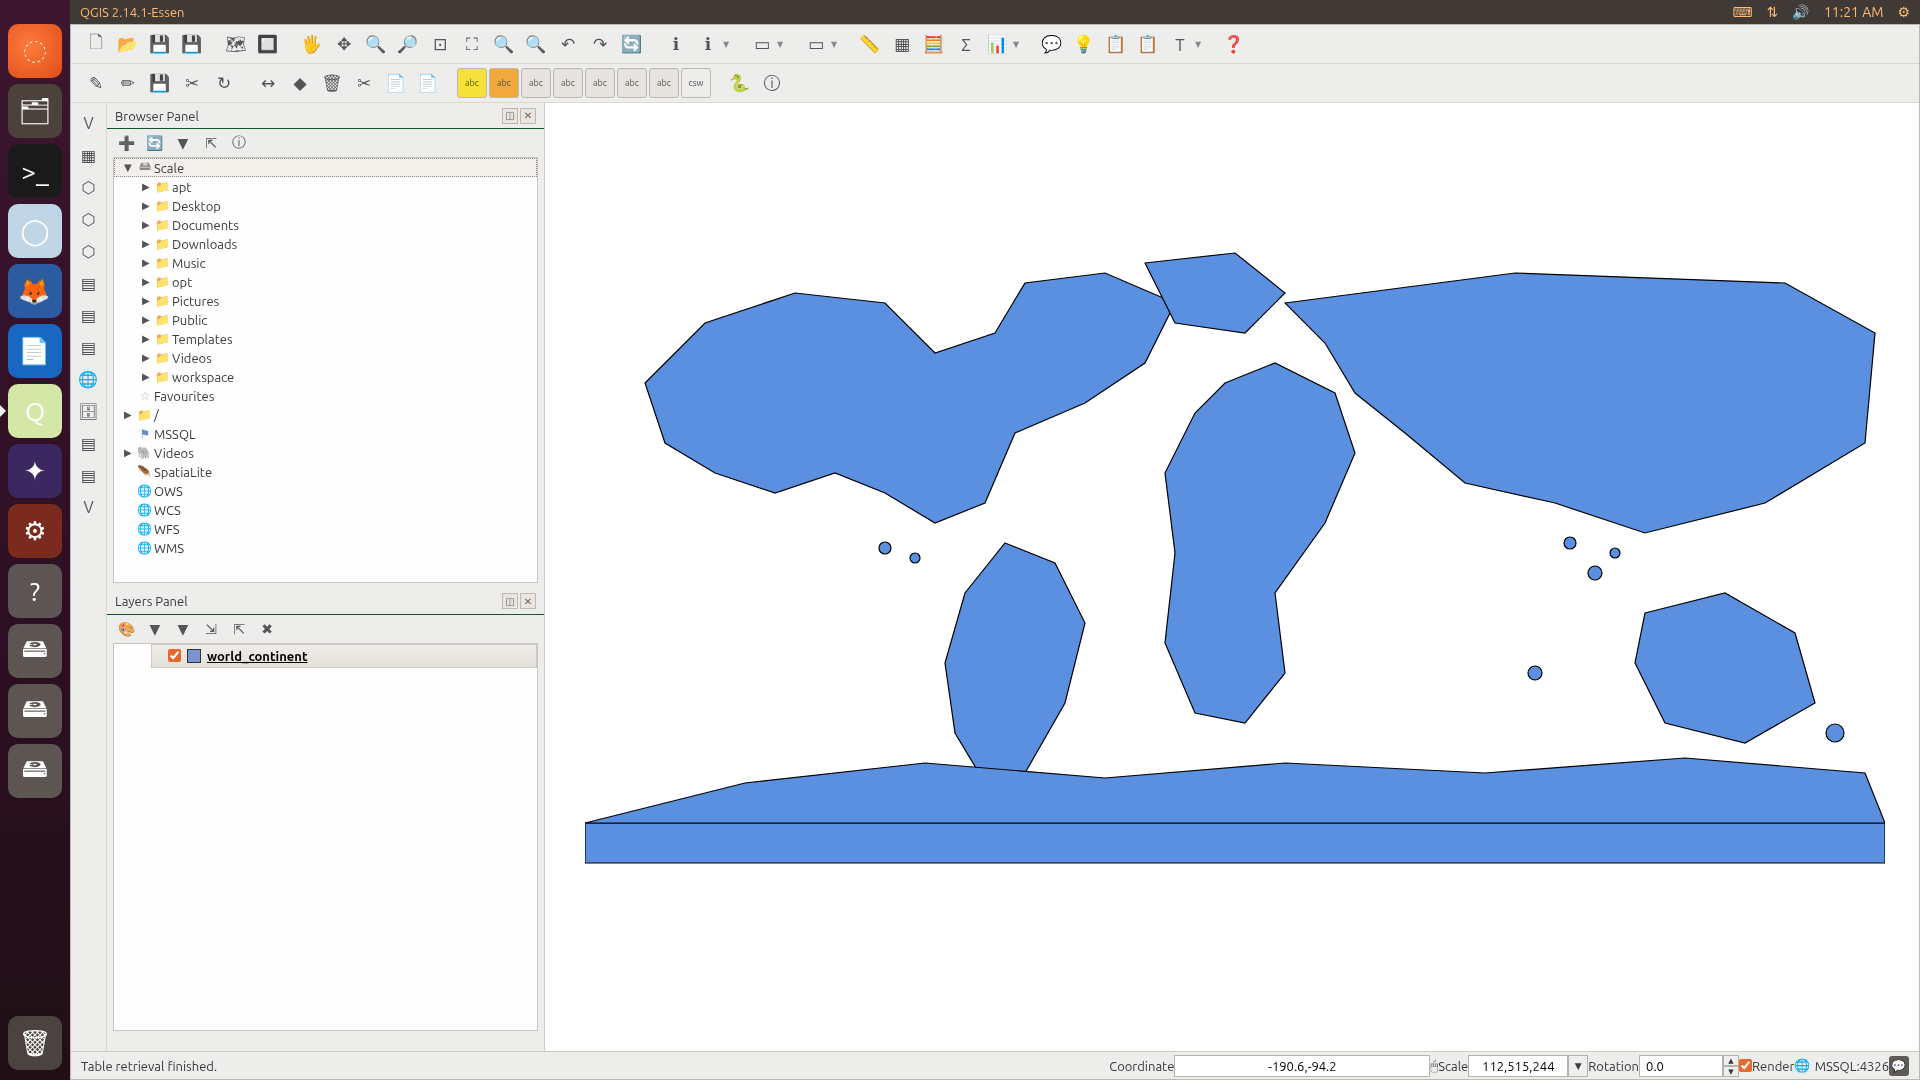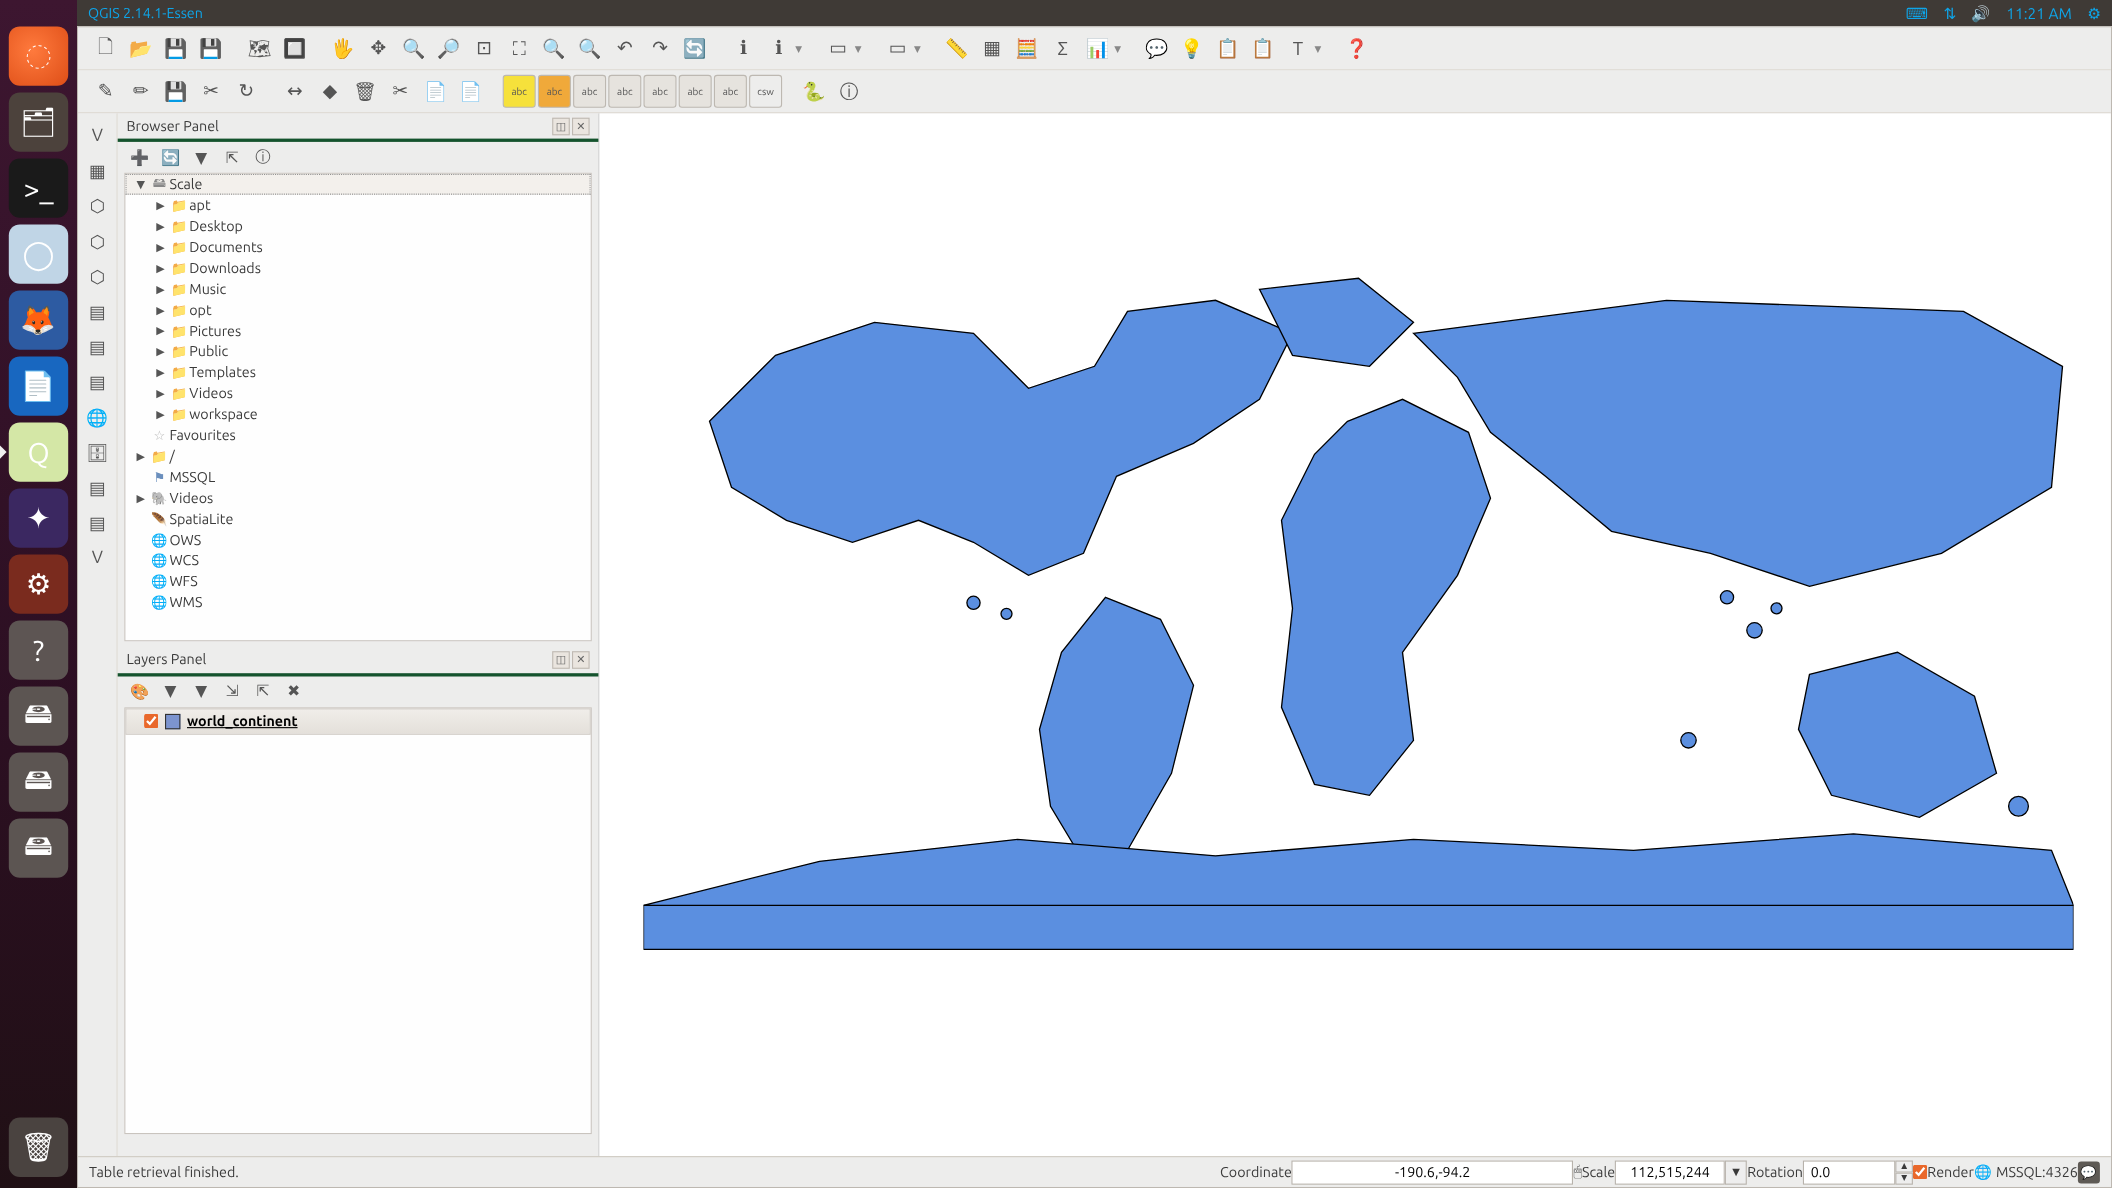--- a/index.html
+++ b/index.html
@@ -13,51 +13,51 @@
 .li-chrome  { background: #c0d5e6; }
 .li-firefox { background: #2d5ba2; }
 .li-writer  { background: #1867c0; }
 .li-qgis    { background: #d4e7a6; }
 .li-ide     { background: #3b2861; }
 .li-gear    { background: #7a2b1e; }
 .li-help    { background: #5d5553; }
 .li-drive   { background: #5c5552; }
 .li-trash   { background: #4a4340; margin-top: auto; margin-bottom: 10px; }
 .desktop    { flex: 1; display: flex; flex-direction: column; }
-.menubar    { height: 24px; background: #3f3a36; color: #0ea5e9; display: flex; align-items: center; padding: 0 10px; font-size: 13px; }
+.menubar    { height: 24px; background: #3f3a36; color: #fdba74; display: flex; align-items: center; padding: 0 10px; font-size: 13px; }
 .menubar .spacer { flex: 1; }
 .menubar .ind { margin-left: 14px; font-size: 14px; }
 .app-window { flex: 1; background: #ededec; display: flex; flex-direction: column; border: 1px solid #bdb8b1; }
 .toolbar    { display: flex; align-items: center; padding: 4px 10px; gap: 2px; background: #ededec; border-bottom: 1px solid #dcd7d0; flex-wrap: wrap; min-height: 36px; }
 .tool-btn   { width: 30px; height: 30px; display: flex; align-items: center; justify-content: center; border: 1px solid transparent; border-radius: 3px; font-size: 17px; color: #555; cursor: pointer; }
 .tool-sep   { width: 6px; height: 24px; margin: 0 2px; }
 .dd-arrow   { font-size: 8px; color: #888; margin-left: -2px; width: 10px; }
 .body       { flex: 1; display: flex; overflow: hidden; }
 .left-toolbar { width: 36px; background: #ededec; border-right: 1px solid #dcd7d0; display: flex; flex-direction: column; align-items: center; padding-top: 6px; gap: 4px; }
 .left-toolbar .tool-btn { width: 28px; height: 28px; font-size: 16px; }
 .panels     { width: 438px; background: #ededec; border-right: 1px solid #ccc; display: flex; flex-direction: column; }
 .panel      { display: flex; flex-direction: column; }
 .panel-top  { flex: 1.05; }
 .panel-bot  { flex: 1; }
-.panel-header { height: 26px; display: flex; align-items: center; padding: 0 8px; font-size: 13px; color: #3a3a3a; border-bottom: 3px solid #14532d; }
+.panel-header { height: 26px; display: flex; align-items: center; padding: 0 8px; font-size: 13px; color: #3a3a3a; border-bottom: 1px solid #14532d; }
 .panel-header .phspacer { flex: 1; }
 .panel-header .phbtn { width: 16px; height: 16px; display: flex; align-items: center; justify-content: center; font-size: 10px; color: #666; cursor: pointer; margin-left: 2px; border: 1px solid #bfb9b2; background: #eae5df; }
 .panel-toolbar { height: 28px; display: flex; align-items: center; padding: 0 10px; gap: 8px; }
 .panel-toolbar .pt-btn { width: 20px; height: 20px; display: flex; align-items: center; justify-content: center; font-size: 14px; color: #555; cursor: pointer; }
 .tree       { flex: 1; overflow: auto; background: #fefefe; border: 1px solid #c9c4be; margin: 0 6px 6px 6px; font-size: 13px; color: #3a3a3a; }
 .tree-row   { display: flex; align-items: center; height: 19px; padding-left: 8px; cursor: pointer; }
 .tree-row.selected { outline: 1px dotted #888; outline-offset: -1px; background: #f3f0ec; }
 .arrow      { width: 12px; font-size: 10px; color: #555; }
 .ticon      { width: 18px; display: flex; align-items: center; justify-content: center; font-size: 12px; }
 .folder-red    { color: #cf4433; }
 .drive-icon    { color: #888; }
 .db-icon       { color: #6b8fbd; }
 .globe-icon    { color: #6b8fbd; }
 .star-icon     { color: #bbb; }
-.layers-body { flex: 1; background: #fefefe; border: 1px solid #c9c4be; margin: 0 6px 20px 6px; }
+.layers-body { flex: 1; background: #fefefe; border: 1px solid #c9c4be; margin: 0 6px 20px 6px; padding-left: 37px; }
 .layer-row  { display: flex; align-items: center; height: 24px; padding-left: 16px; font-size: 13px; gap: 6px; font-weight: bold; text-decoration: underline; background: linear-gradient(#f0ede9,#e4e0da); border: 1px solid #cfcac3; }
 .layer-row input[type=checkbox] { accent-color: #e9682b; }
 .swatch    { width: 14px; height: 14px; background: #7c94cf; border: 1px solid #333; }
 .canvas    { flex: 1; background: #fff; position: relative; }
 .canvas svg { position: absolute; top: 140px; left: 40px; }
 .statusbar { height: 28px; background: #ededec; border-top: 1px solid #cfcac3; display: flex; align-items: center; font-size: 13px; color: #3a3a3a; padding: 0 10px; }
 .statusbar .stspacer { flex: 1; }
 .statusbar label { color: #3a3a3a; }
 .status-input { height: 22px; border: 1px solid #b7b2ab; background: #fff; font-size: 13px; padding: 0 6px; text-align: center; }
 .coord-input  { width: 256px; }

